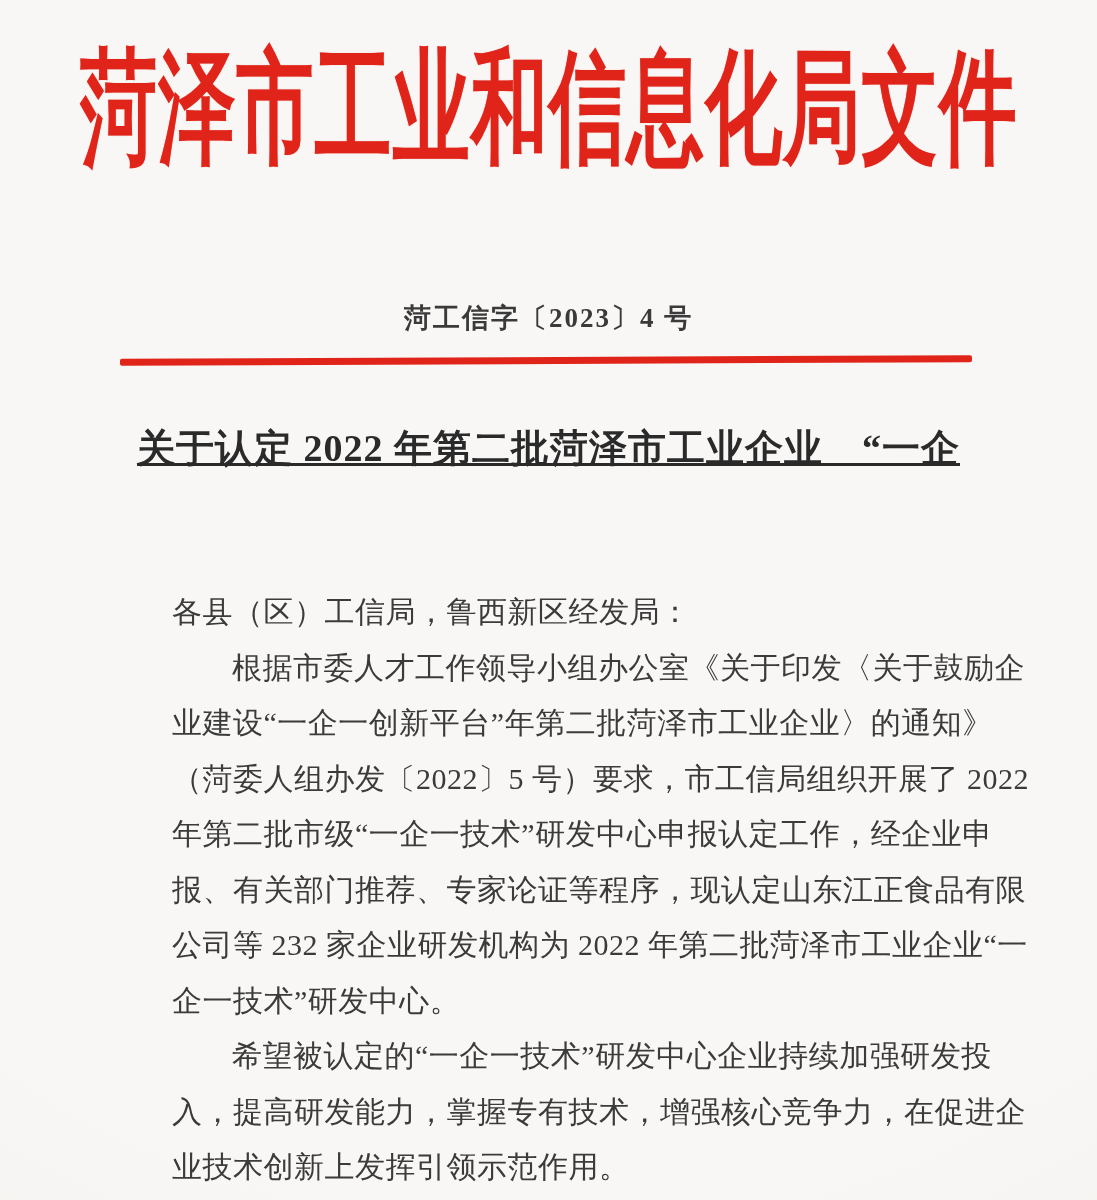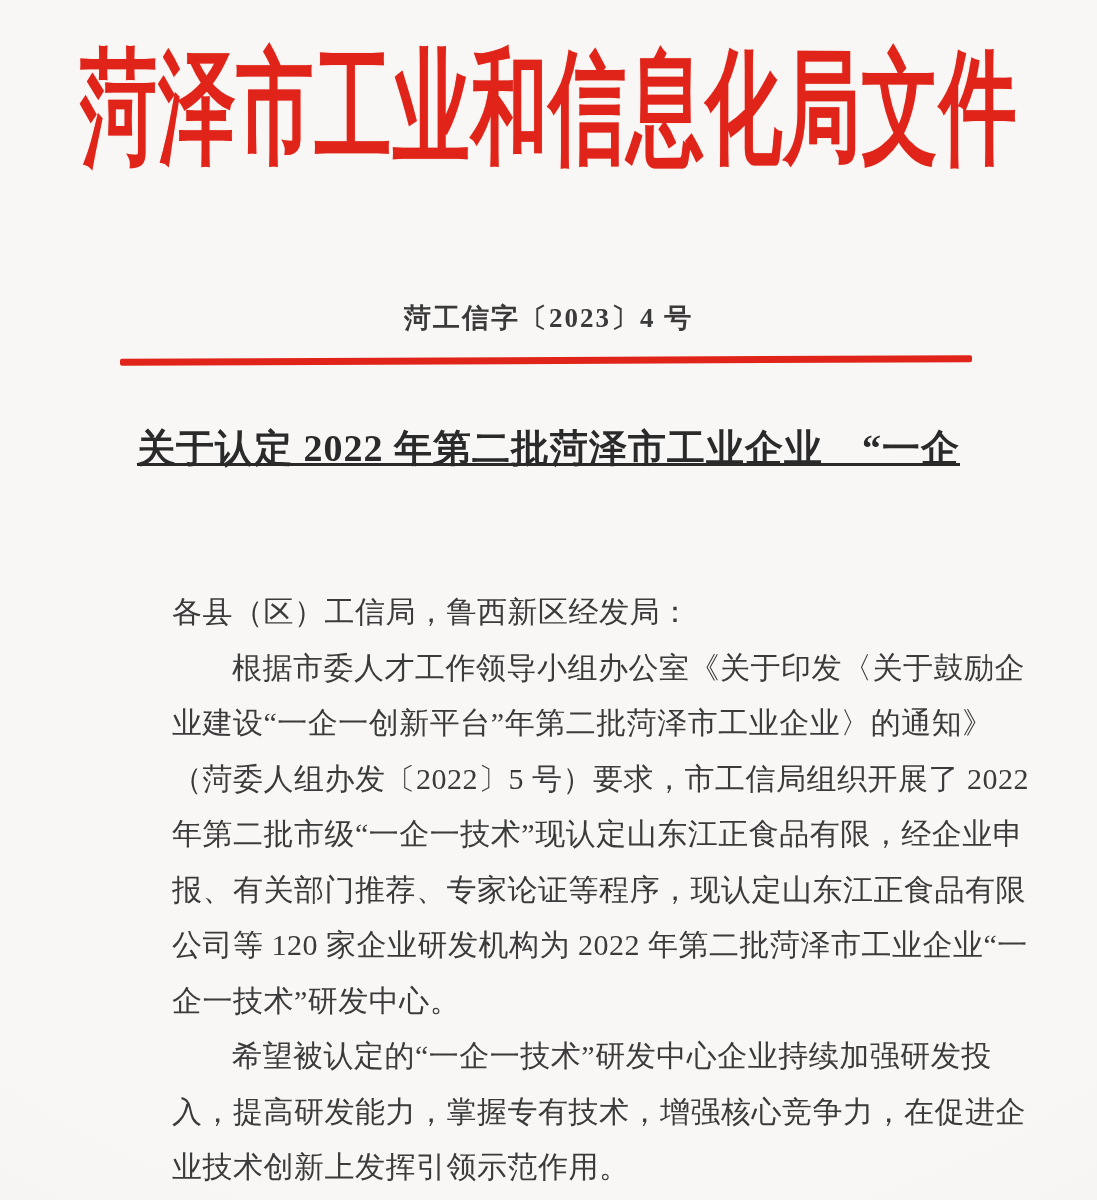--- a/index.html
+++ b/index.html
@@ -110,22 +110,22 @@
 
   <div class="doc-title">
     <div>关于认定 2022 年第二批菏泽市工业企业　“一企</div>
   </div>
 
   <div class="doc-body">
     <div class="line">各县（区）工信局，鲁西新区经发局：</div>
     <div class="line indent">根据市委人才工作领导小组办公室《关于印发〈关于鼓励企</div>
     <div class="line">业建设“一企一创新平台”年第二批菏泽市工业企业〉的通知》</div>
     <div class="line">（菏委人组办发〔2022〕5 号）要求，市工信局组织开展了 2022</div>
-    <div class="line">年第二批市级“一企一技术”现认定山东江正食品有限，经企业申</div>
+    <div class="line">年第二批市级“一企一技术”研发中心申报认定工作，经企业申</div>
     <div class="line">报、有关部门推荐、专家论证等程序，现认定山东江正食品有限</div>
-    <div class="line">公司等 120 家企业研发机构为 2022 年第二批菏泽市工业企业“一</div>
+    <div class="line">公司等 232 家企业研发机构为 2022 年第二批菏泽市工业企业“一</div>
     <div class="line">企一技术”研发中心。</div>
     <div class="line indent">希望被认定的“一企一技术”研发中心企业持续加强研发投</div>
     <div class="line">入，提高研发能力，掌握专有技术，增强核心竞争力，在促进企</div>
     <div class="line">业技术创新上发挥引领示范作用。</div>
   </div>
 
 </div>
 
 </body></html>

